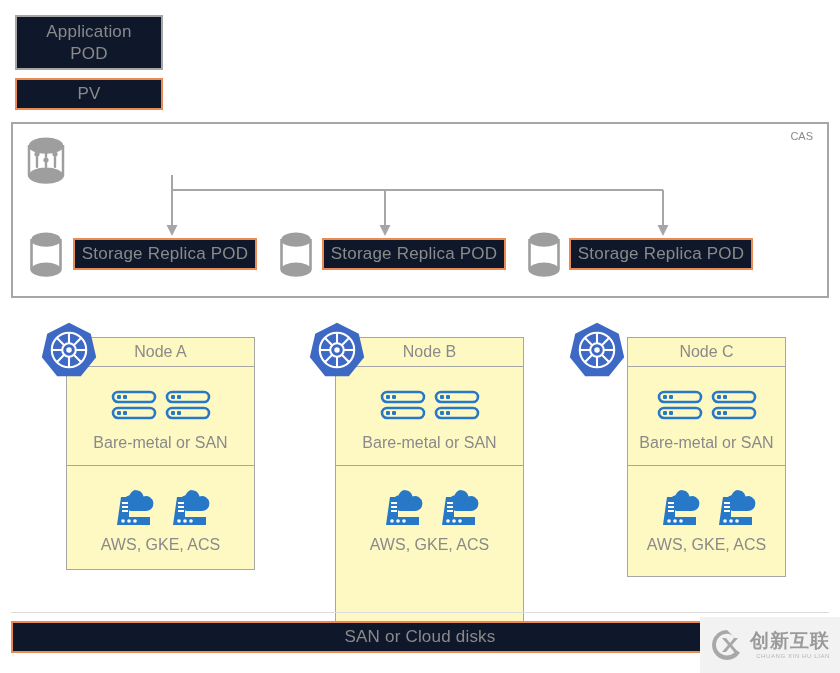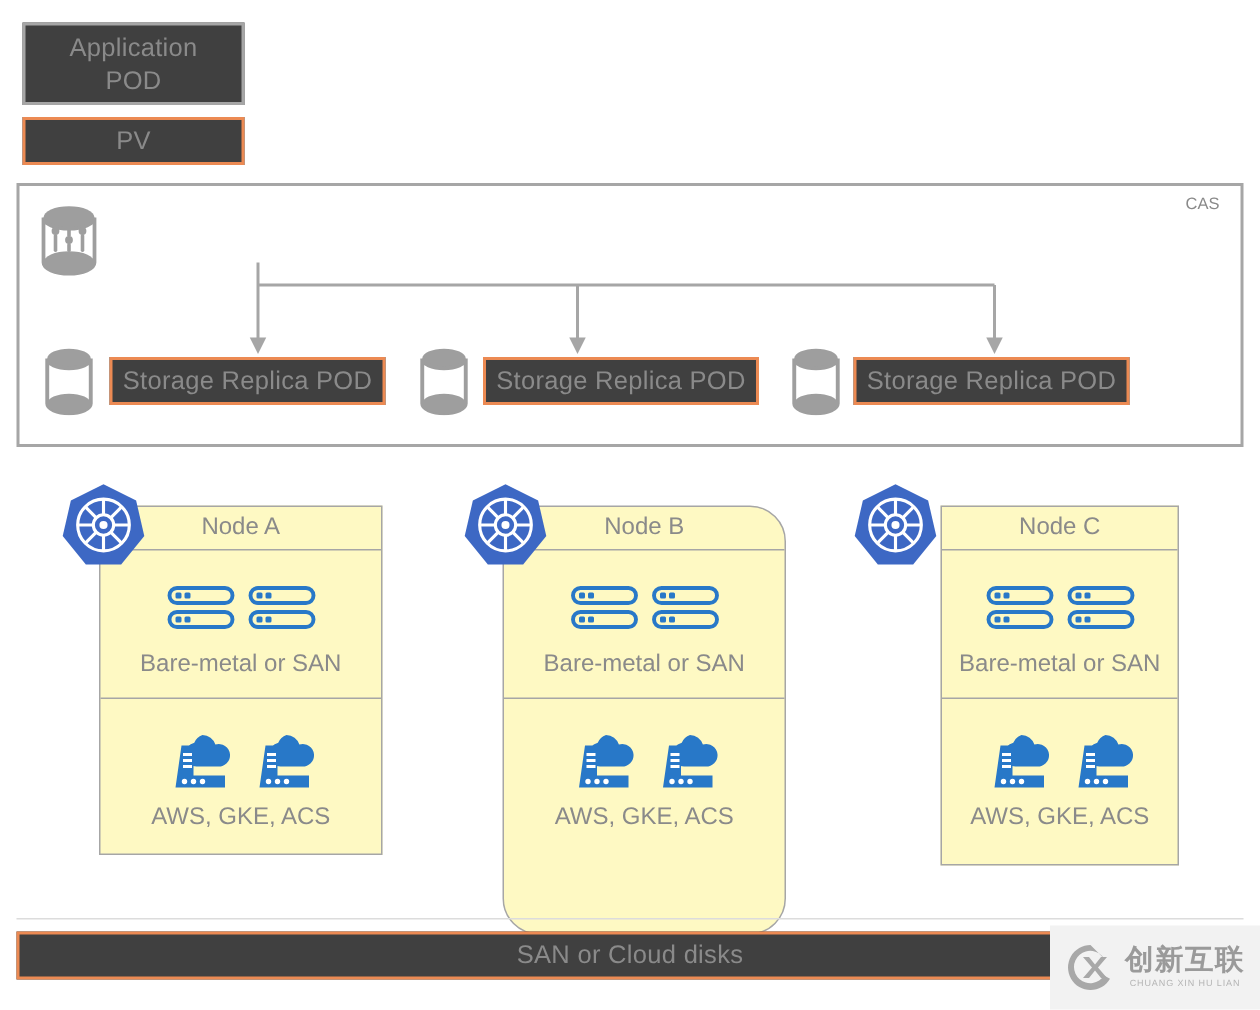--- a/index.html
+++ b/index.html
@@ -18,21 +18,21 @@
     position: absolute;
     left: 0; top: 0;
     width: 840px;
     height: 673px;
   }
 
   
   .box {
     position: absolute;
     box-sizing: border-box;
-    background: #404040;
+    background: #0f172a;
     display: flex;
     align-items: center;
     justify-content: center;
     text-align: center;
     color: #8a8a8a;
     letter-spacing: .2px;
   }
   .box.gray   { border: 2px solid #a6a6a6; }
   .box.orange { border: 2px solid #ec8a53; }
 
@@ -148,21 +148,21 @@
     width: 140px; height: 56px;
     background: #f2f2f2;
     display: flex;
     align-items: center;
     justify-content: center;
     gap: 6px;
   }
   #watermark .wm-text {
     display: flex;
     flex-direction: column;
-    align-items: center;
+    align-items: flex-end;
     line-height: 1;
   }
   #watermark .wm-cn {
     font-size: 19px;
     color: #9a9a9a;
     font-weight: bold;
     letter-spacing: 1px;
   }
   #watermark .wm-py {
     font-size: 6px;
@@ -336,21 +336,21 @@
       <line x1="32" y1="39.5" x2="32" y2="51"></line>
       <line x1="13" y1="32" x2="24.5" y2="32"></line>
       <line x1="39.5" y1="32" x2="51" y2="32"></line>
       <line x1="18.5" y1="18.5" x2="26.7" y2="26.7"></line>
       <line x1="37.3" y1="37.3" x2="45.5" y2="45.5"></line>
       <line x1="45.5" y1="18.5" x2="37.3" y2="26.7"></line>
       <line x1="26.7" y1="37.3" x2="18.5" y2="45.5"></line>
     </g>
     <circle cx="32" cy="32" r="3" fill="#ffffff"></circle>
   </svg>
-  <div class="node-panel" style="left:335px; top:337px; width:189px; height:286px;border-radius:24px;">
+  <div class="node-panel" style="left:335px; top:337px; width:189px; height:286px;">
     <div class="node-header">Node B</div>
     <div class="node-section first">
       <div class="icon-row">
         <svg width="46" height="40" viewBox="0 0 46 40">
           <g fill="none" stroke="#2878c8" stroke-width="2.6">
             <rect x="2" y="6" width="42" height="10" rx="5"></rect>
             <rect x="2" y="22" width="42" height="10" rx="5"></rect>
           </g>
           <g fill="#2878c8">
             <rect x="6" y="9" width="4" height="4" rx="1"></rect>

